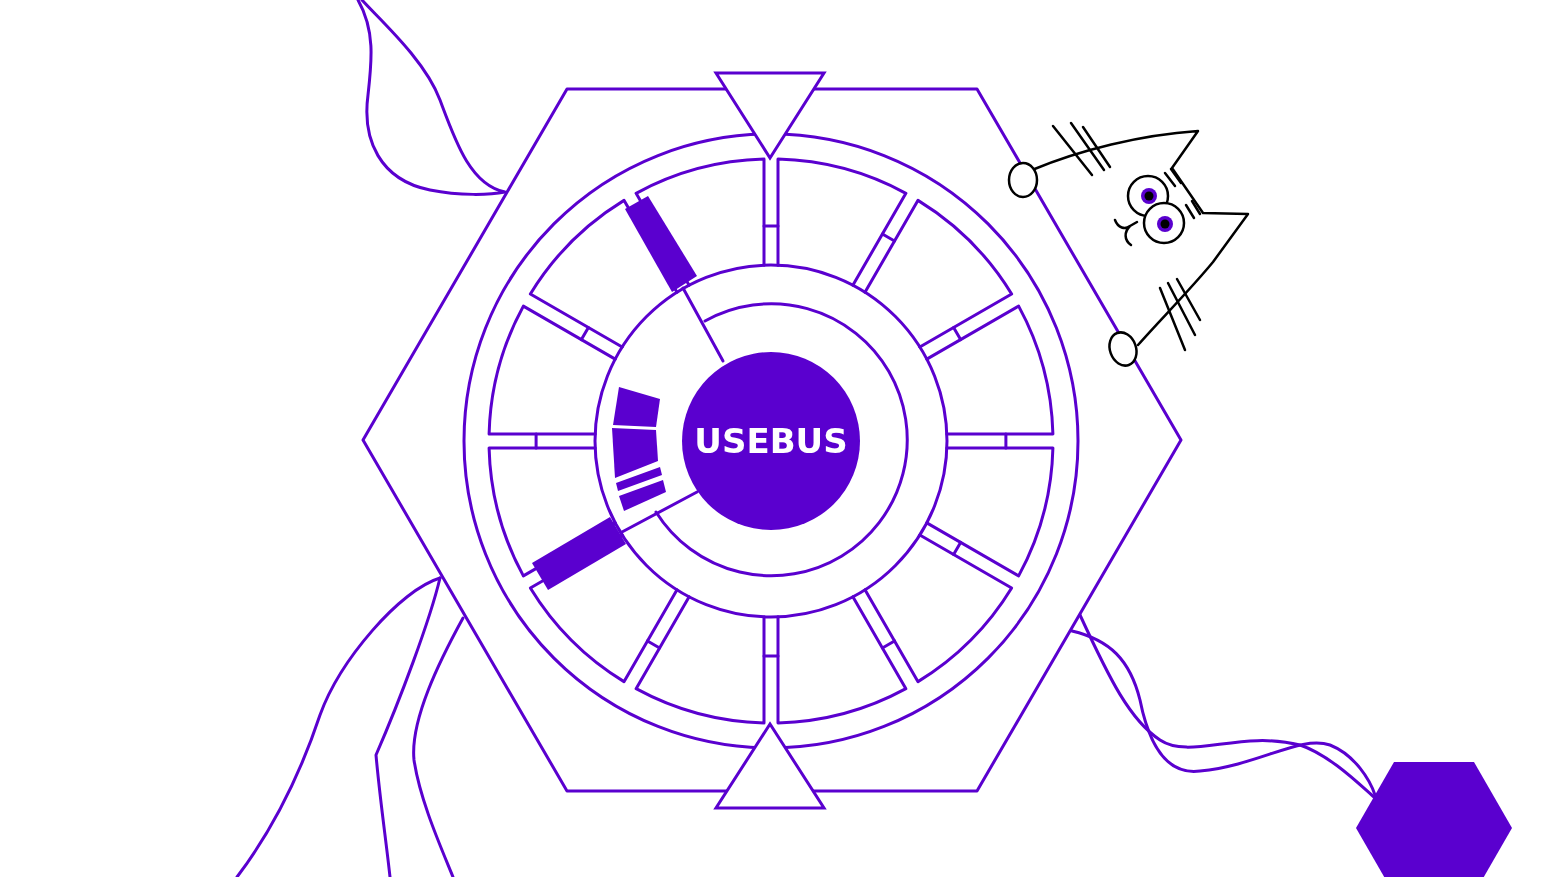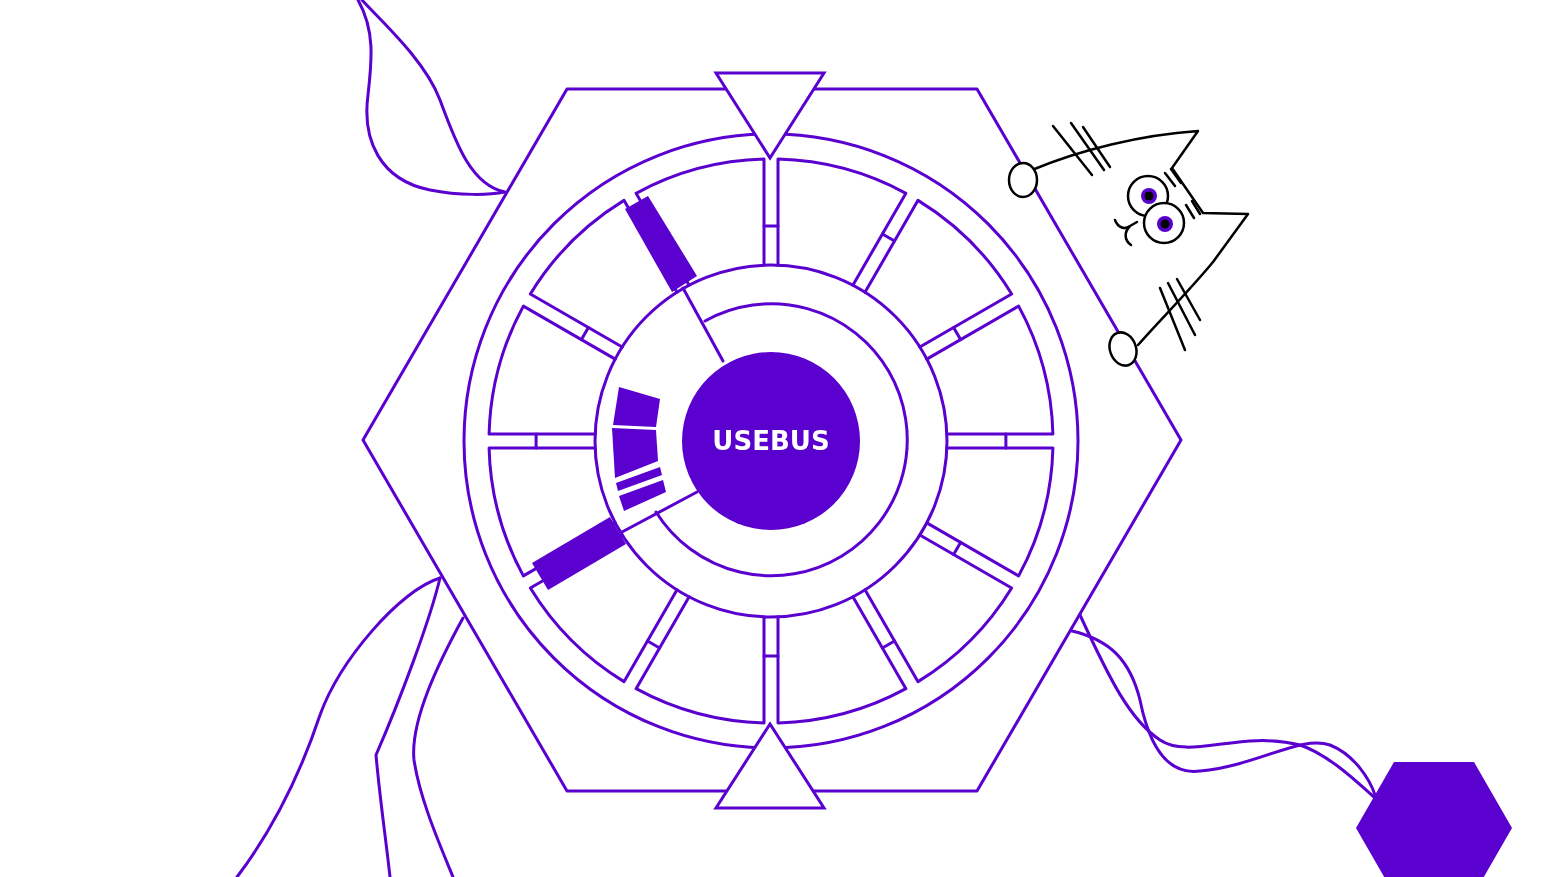--- a/index.html
+++ b/index.html
@@ -1,18 +1,18 @@
 <!DOCTYPE html>
 <html><head>
 <meta charset="utf-8">
 <style>
   html,body{margin:0;padding:0;background:#ffffff;}
   body{width:1560px;height:877px;overflow:hidden;position:relative;font-family:"DejaVu Sans",sans-serif;}
   #stage{position:absolute;left:0;top:0;width:1560px;height:877px;}
-  .core-label{position:absolute;left:683px;top:415px;width:176px;text-align:center;color:#ffffff;font-family:"DejaVu Sans",sans-serif;font-weight:bold;font-size:26px;letter-spacing:0px;line-height:52px;}
+  .core-label{position:absolute;left:683px;top:415px;width:176px;text-align:center;color:#ffffff;font-family:"DejaVu Sans",sans-serif;font-weight:bold;font-size:34px;letter-spacing:0px;line-height:52px;}
 </style>
 </head>
 <body>
 
 <div id="stage">
 <svg width="1560" height="877" viewBox="0 0 1560 877" xmlns="http://www.w3.org/2000/svg">
   <g fill="none" stroke="#5a00cf" stroke-width="3" stroke-linejoin="round" stroke-linecap="round">
 
     <path d="M358,0 C375,30 372,60 368,95 C362,140 380,180 430,190 C460,196 490,195 505,192 C470,185 455,140 440,100 C425,60 380,20 362,0"></path>
 

